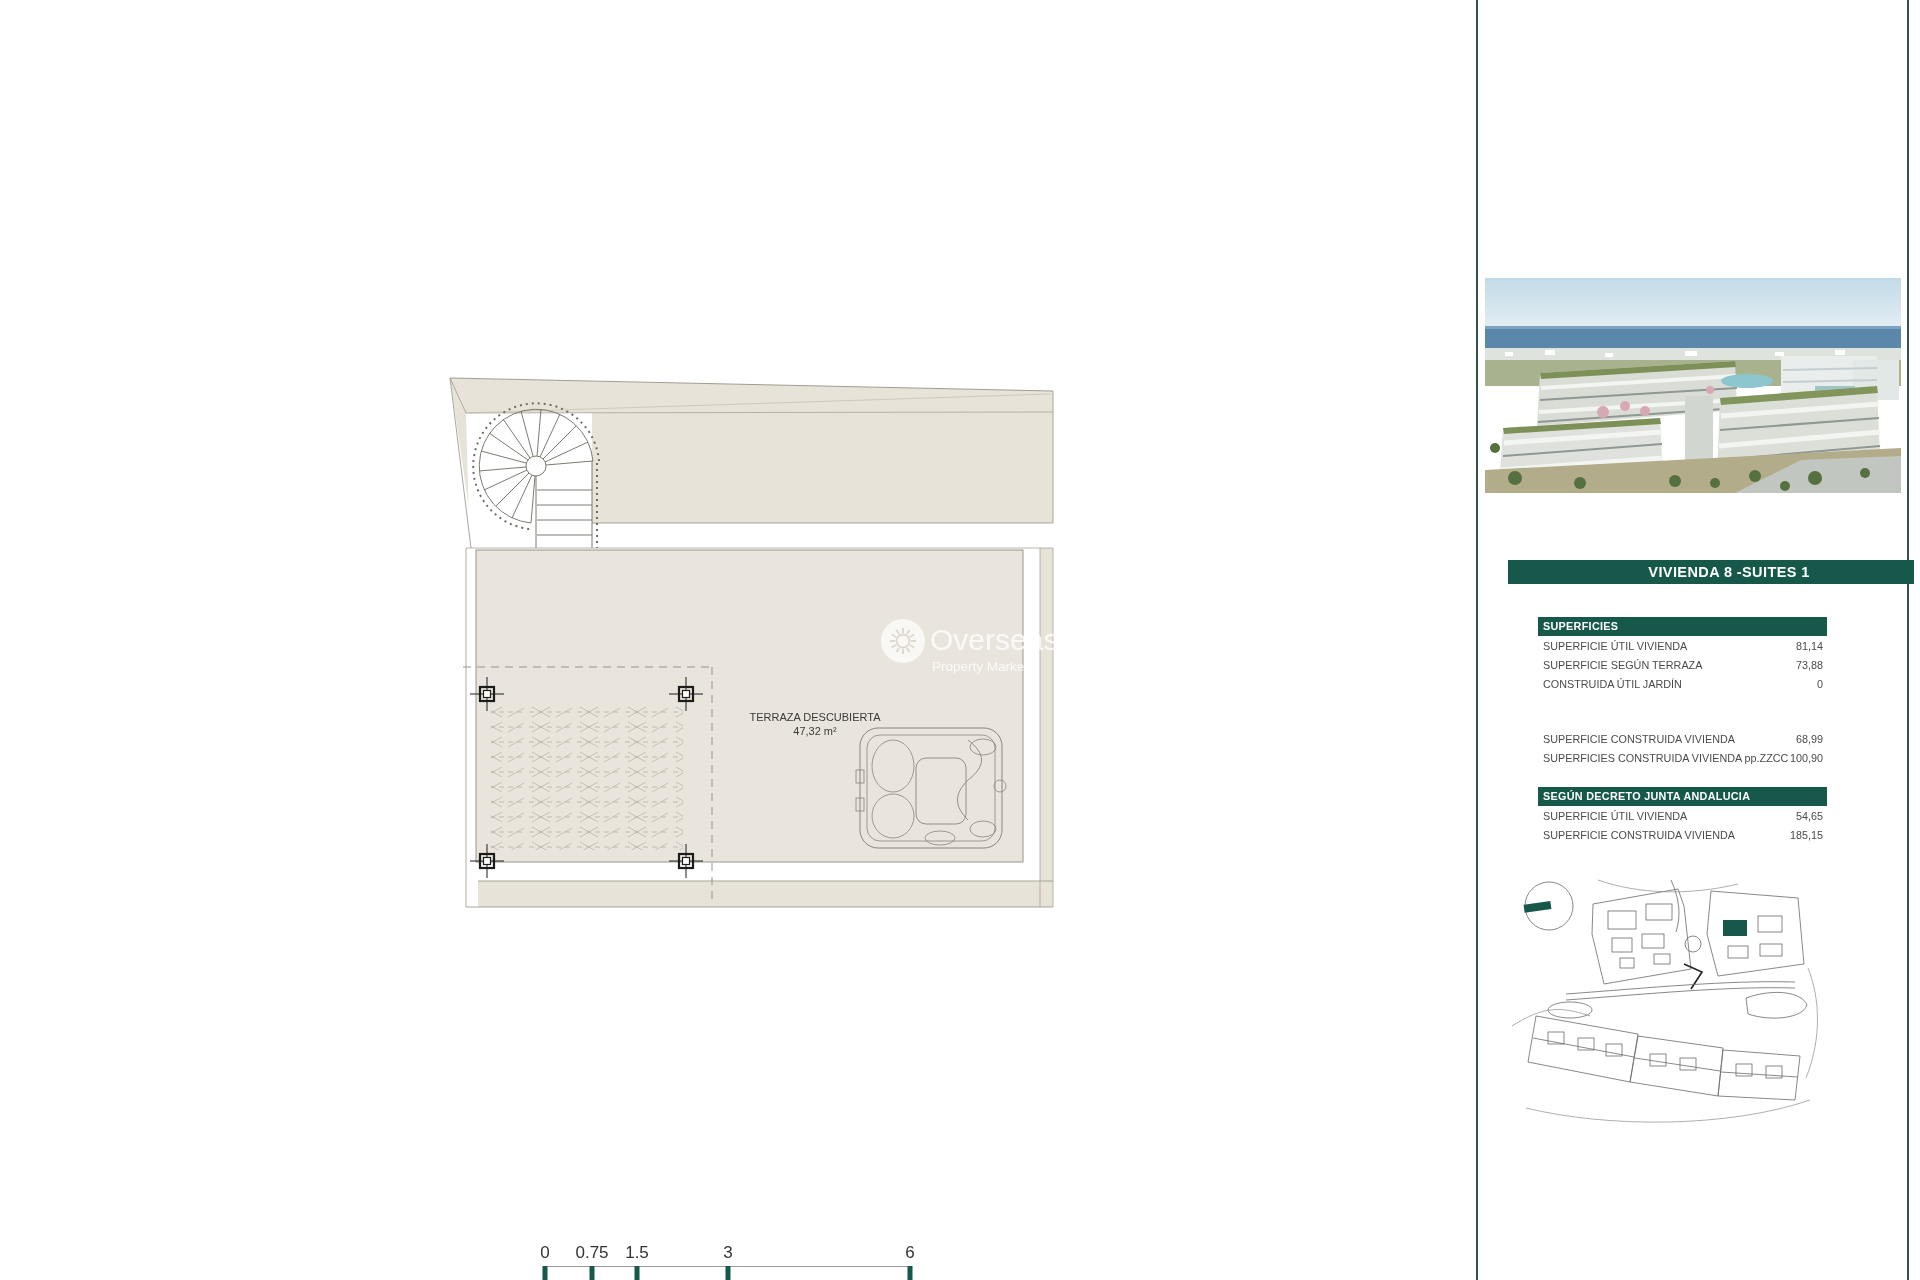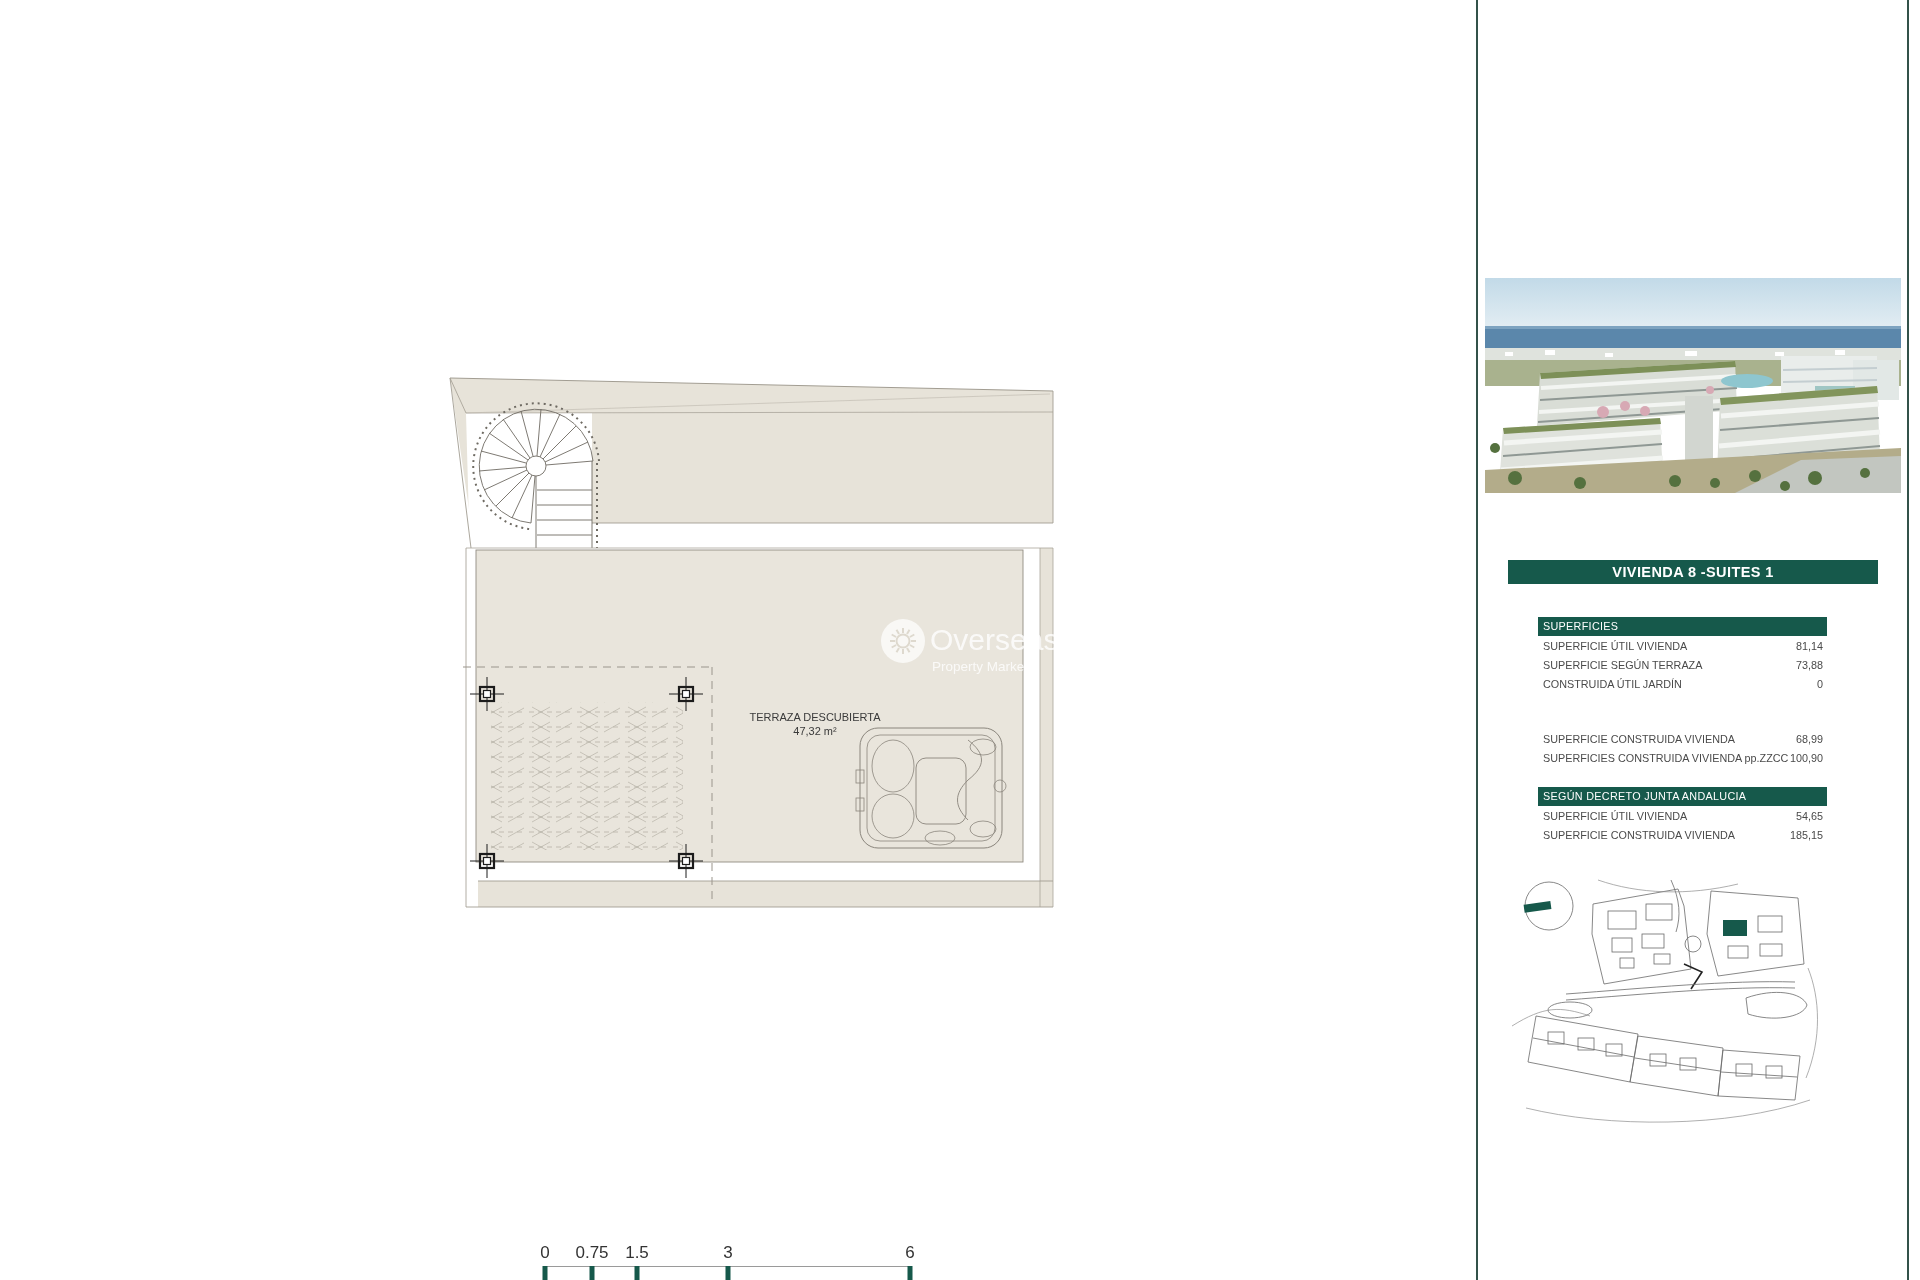--- a/index.html
+++ b/index.html
@@ -5,25 +5,25 @@
   html,body{margin:0;padding:0;}
   body{
     width:1920px;height:1280px;position:relative;overflow:hidden;
     background:#ffffff;font-family:"Liberation Sans",sans-serif;
   }
   .abs{position:absolute;}
   .vline{position:absolute;top:0;height:1280px;width:2px;background:#33524a;}
   .title-bar{
     left:1508px;top:560px;width:370px;height:24px;background:#16594b;
     color:#fff;font-weight:bold;font-size:14.5px;letter-spacing:.4px;
-    display:flex;align-items:center;justify-content:center;
+    display:flex;align-items:center;justify-content:center;padding-left:36px;
   }
   .tables{left:1538px;top:617px;width:289px;font-size:10.8px;color:#4a4a4a;}
   .tbl-header{
-    background:#16594b;color:#fff;font-weight:normal;height:19px;line-height:19px;
+    background:#16594b;color:#fff;font-weight:bold;height:19px;line-height:19px;
     padding:0 0 17px 5px;letter-spacing:.3px;box-sizing:border-box;
   }
   .tbl-row{
     height:19px;display:flex;align-items:center;justify-content:space-between;
     padding:0 4px 0 5px;box-sizing:border-box;white-space:nowrap;
   }
   .tbl-row .val{text-align:center;}
   .sp36{height:36px;}
   .sp20{height:20px;}
   svg text{font-family:"Liberation Sans",sans-serif;}

